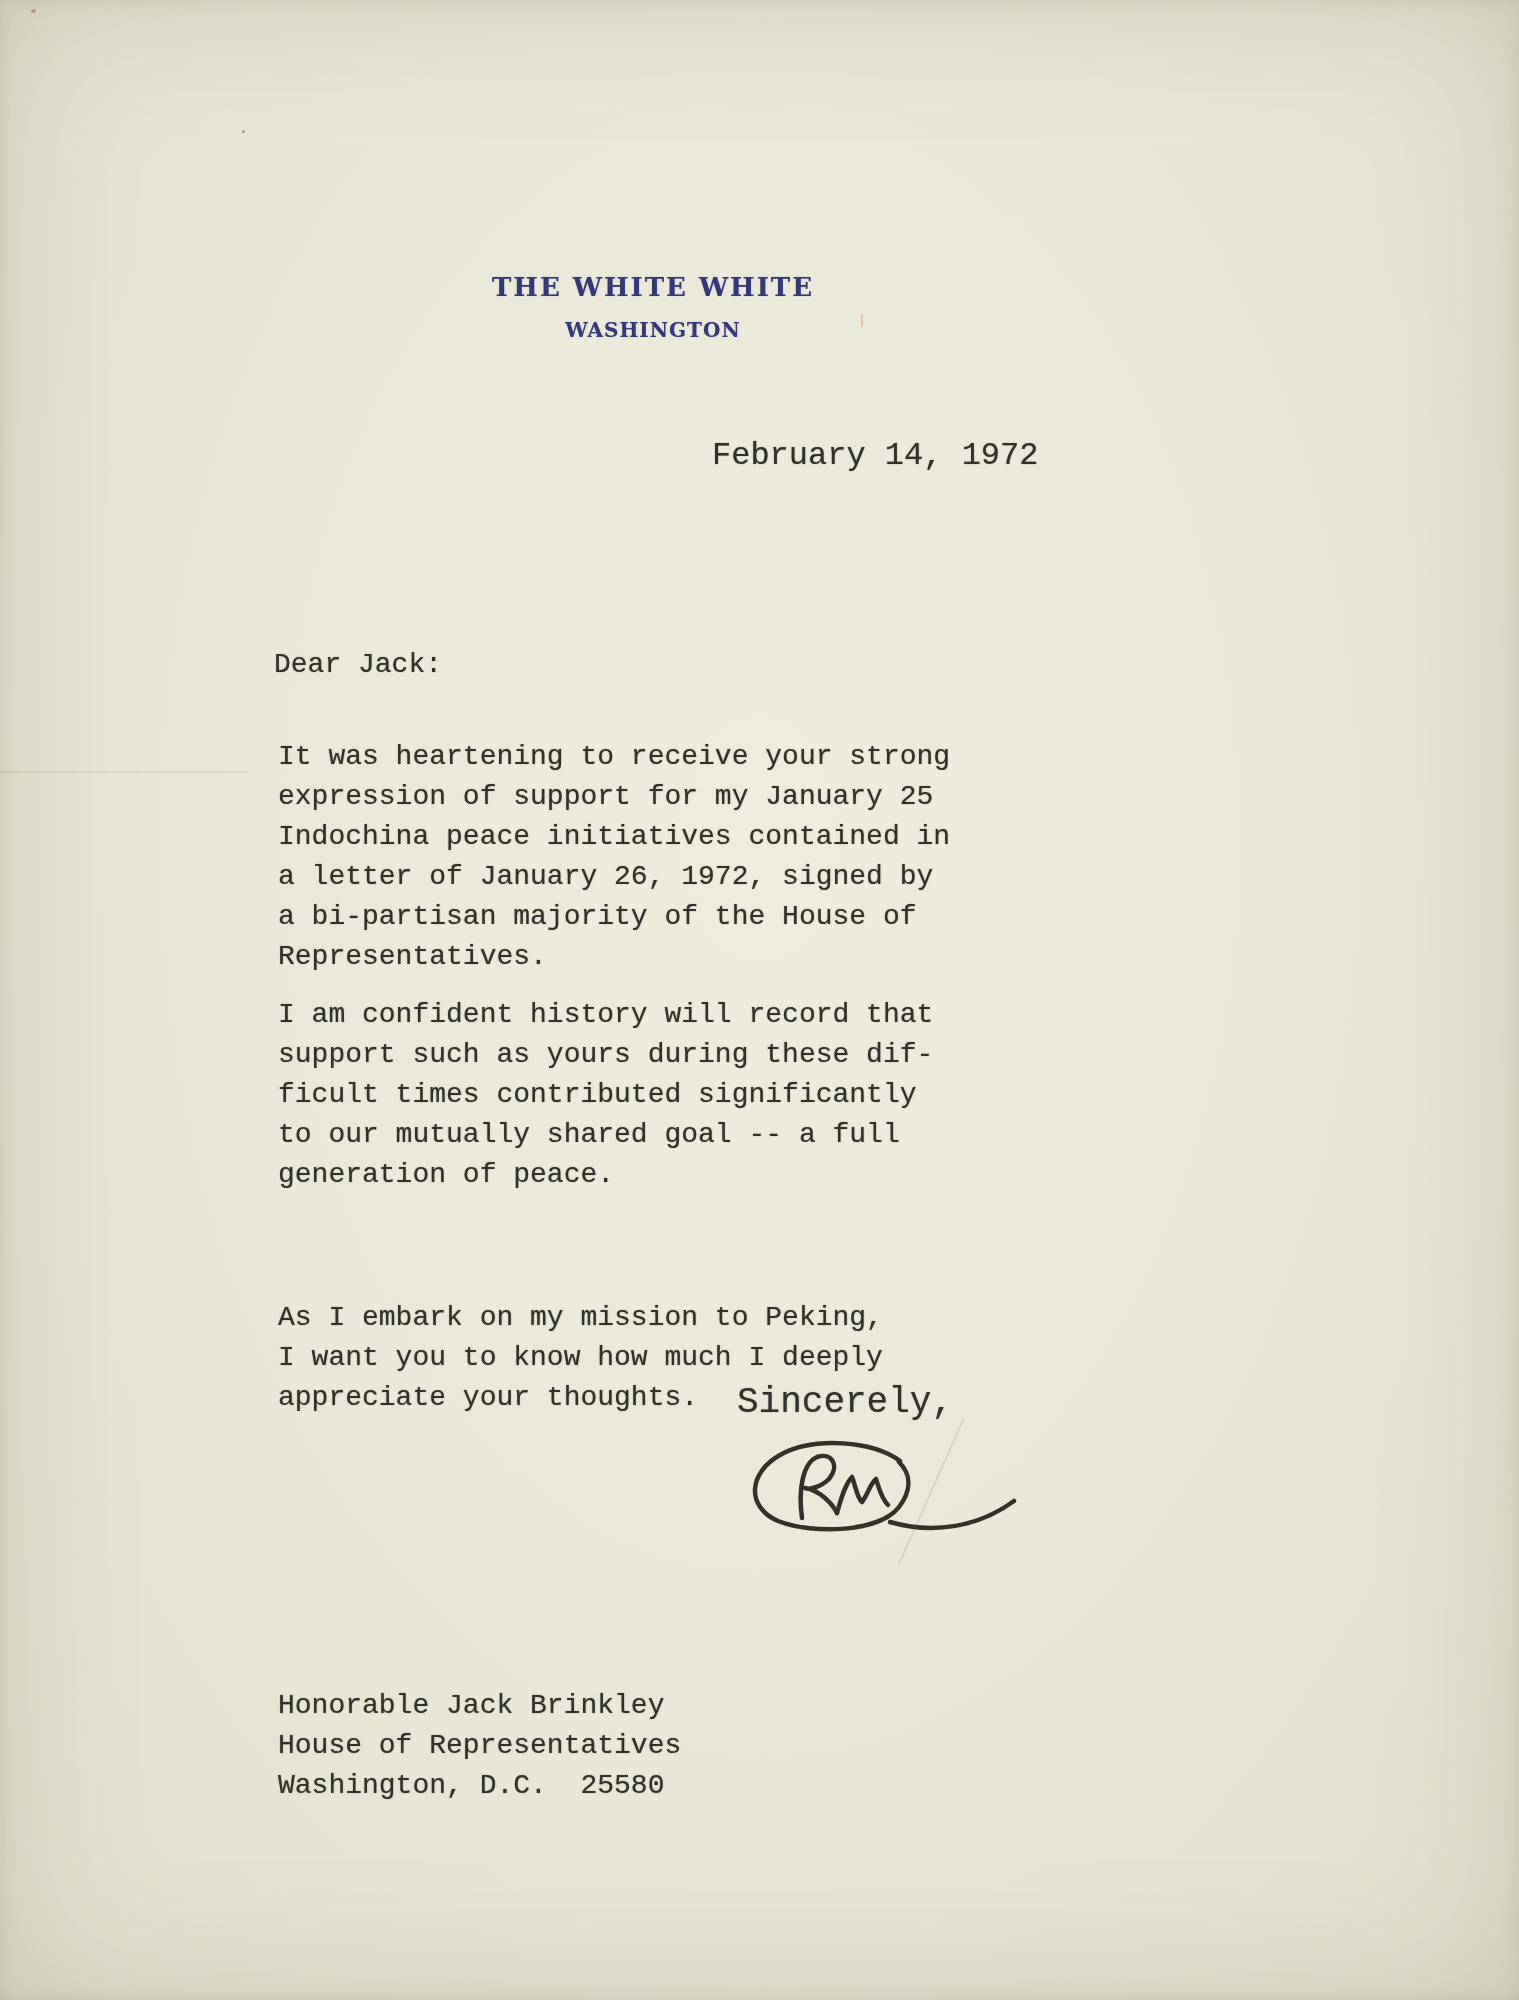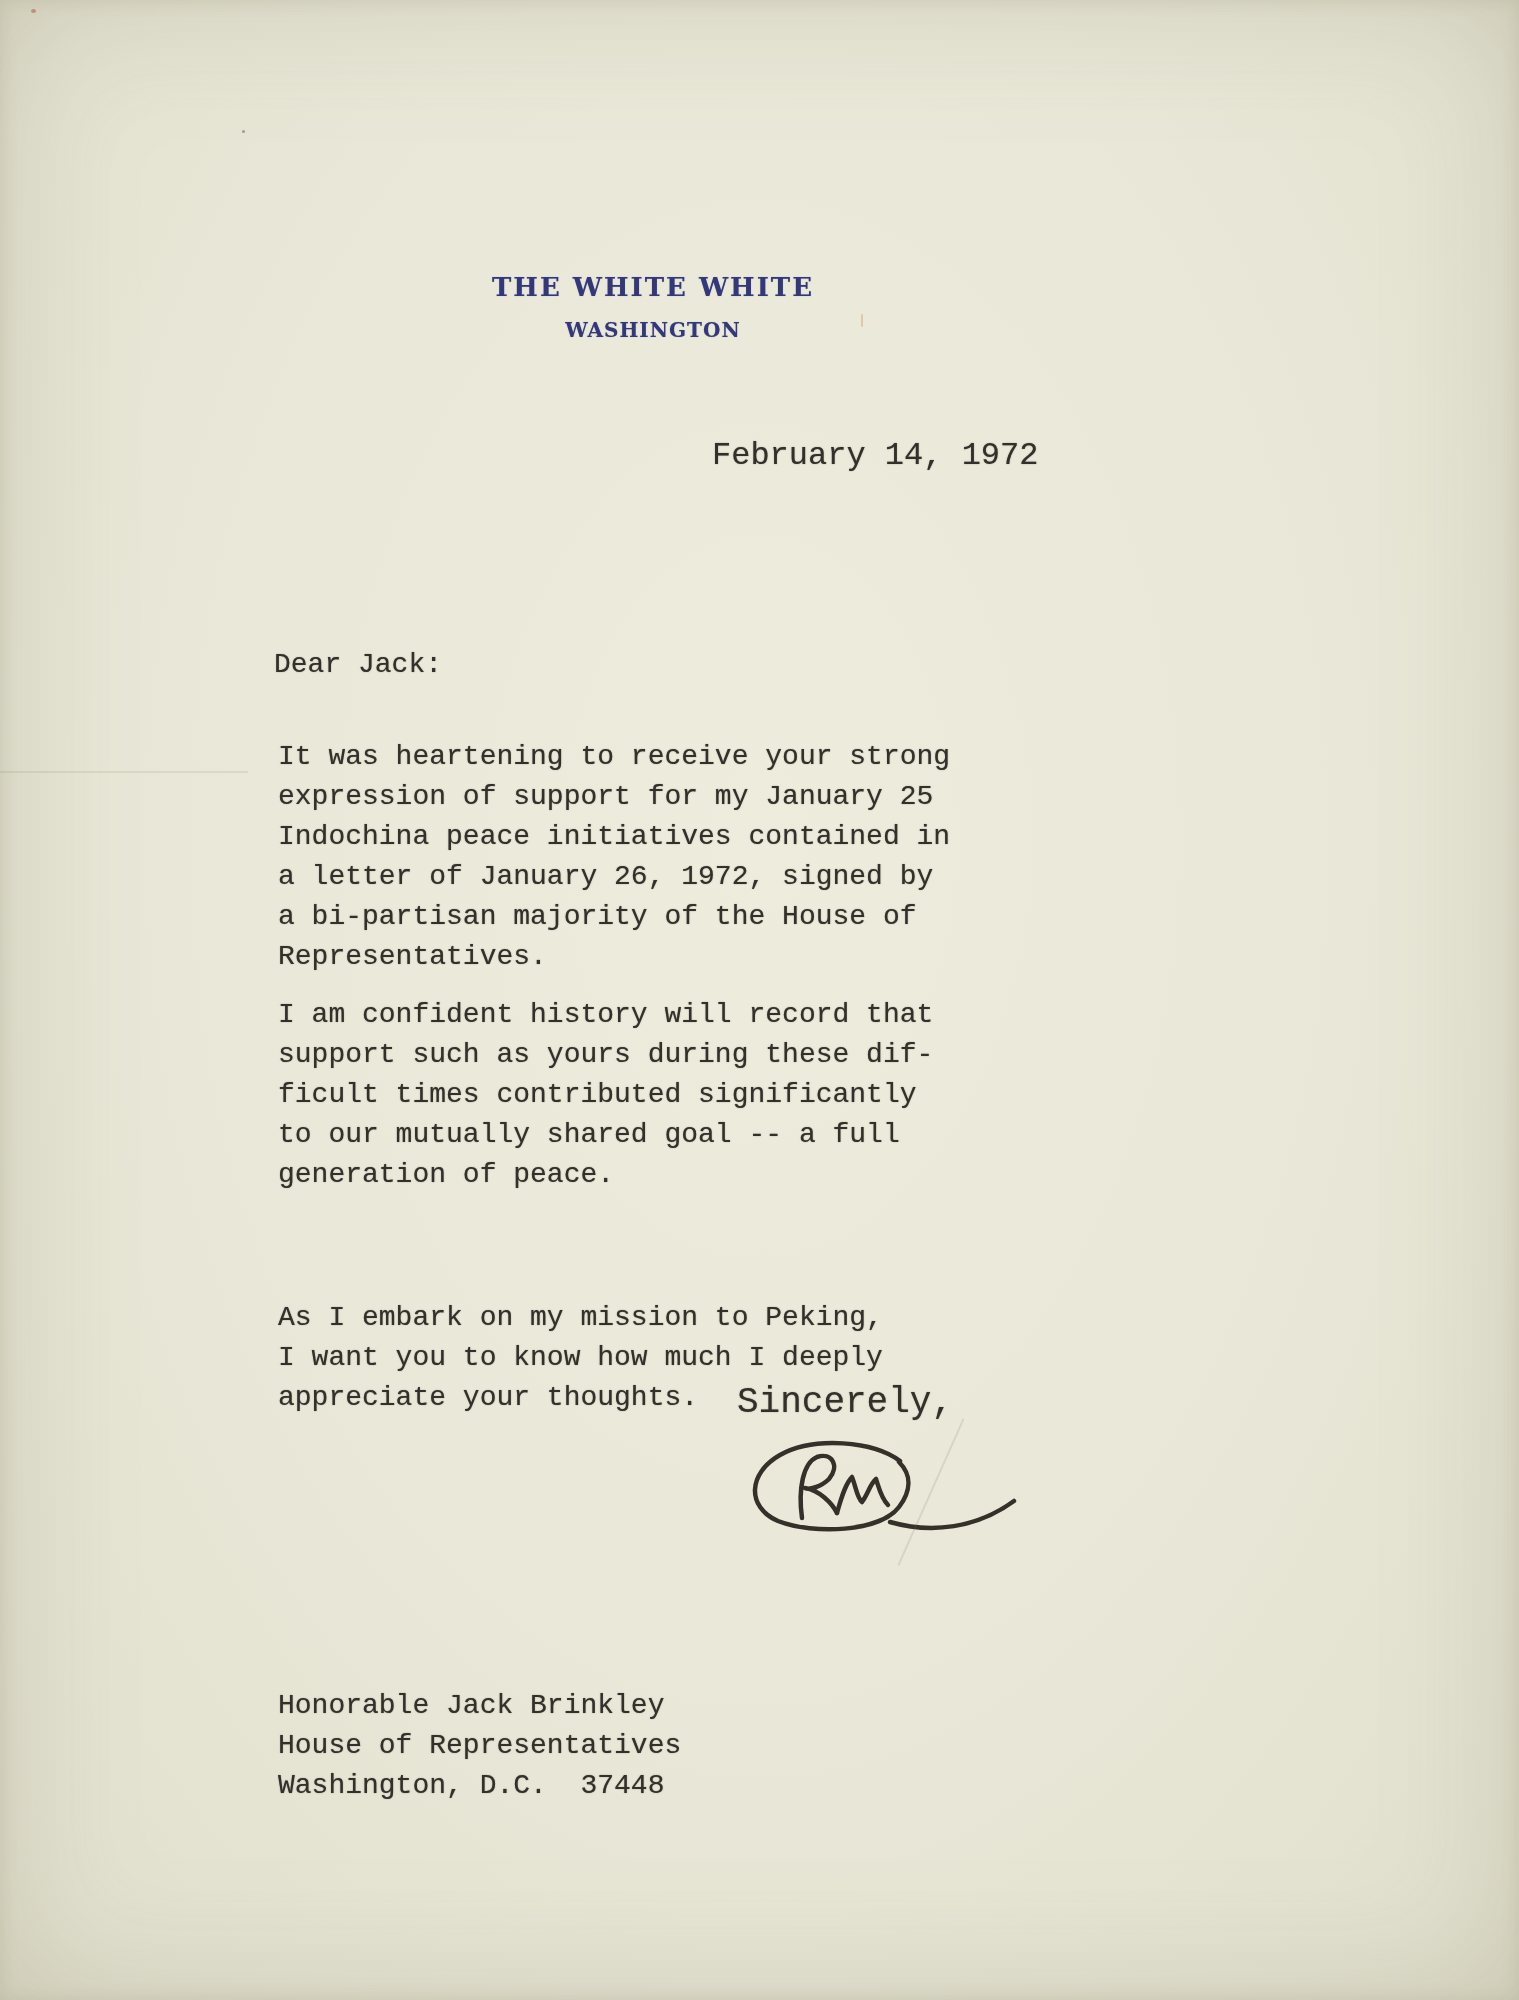--- a/index.html
+++ b/index.html
@@ -118,19 +118,19 @@
 
 <svg class="signature" viewBox="0 0 290 100" xmlns="http://www.w3.org/2000/svg">
   <path d="M 158 26 C 132 6, 72 1, 38 20 C 6 38, 4 72, 36 86 C 72 100, 138 97, 157 72 C 169 56, 170 40, 157 27"></path>
   <path d="M 60 83 C 56 54, 61 28, 75 22 C 90 17, 98 31, 87 44 C 79 52, 67 55, 63 53 C 77 55, 90 68, 95 78"></path>
   <path d="M 95 78 C 100 60, 104 48, 110 42 C 114 52, 115 63, 120 67 C 126 59, 128 49, 134 44 C 137 53, 139 63, 146 70"></path>
   <path d="M 148 87 C 190 99, 235 93, 272 66"></path>
 </svg>
 
 <div class="typed recipient">Honorable Jack Brinkley
 House of Representatives
-Washington, D.C.  37448</div>
+Washington, D.C.  25580</div>
 
 <div class="crease-1"></div>
 <div class="crease-2"></div>
 <div class="speck-a"></div>
 <div class="speck-b"></div>
 <div class="speck-c"></div>
 
 </body></html>

